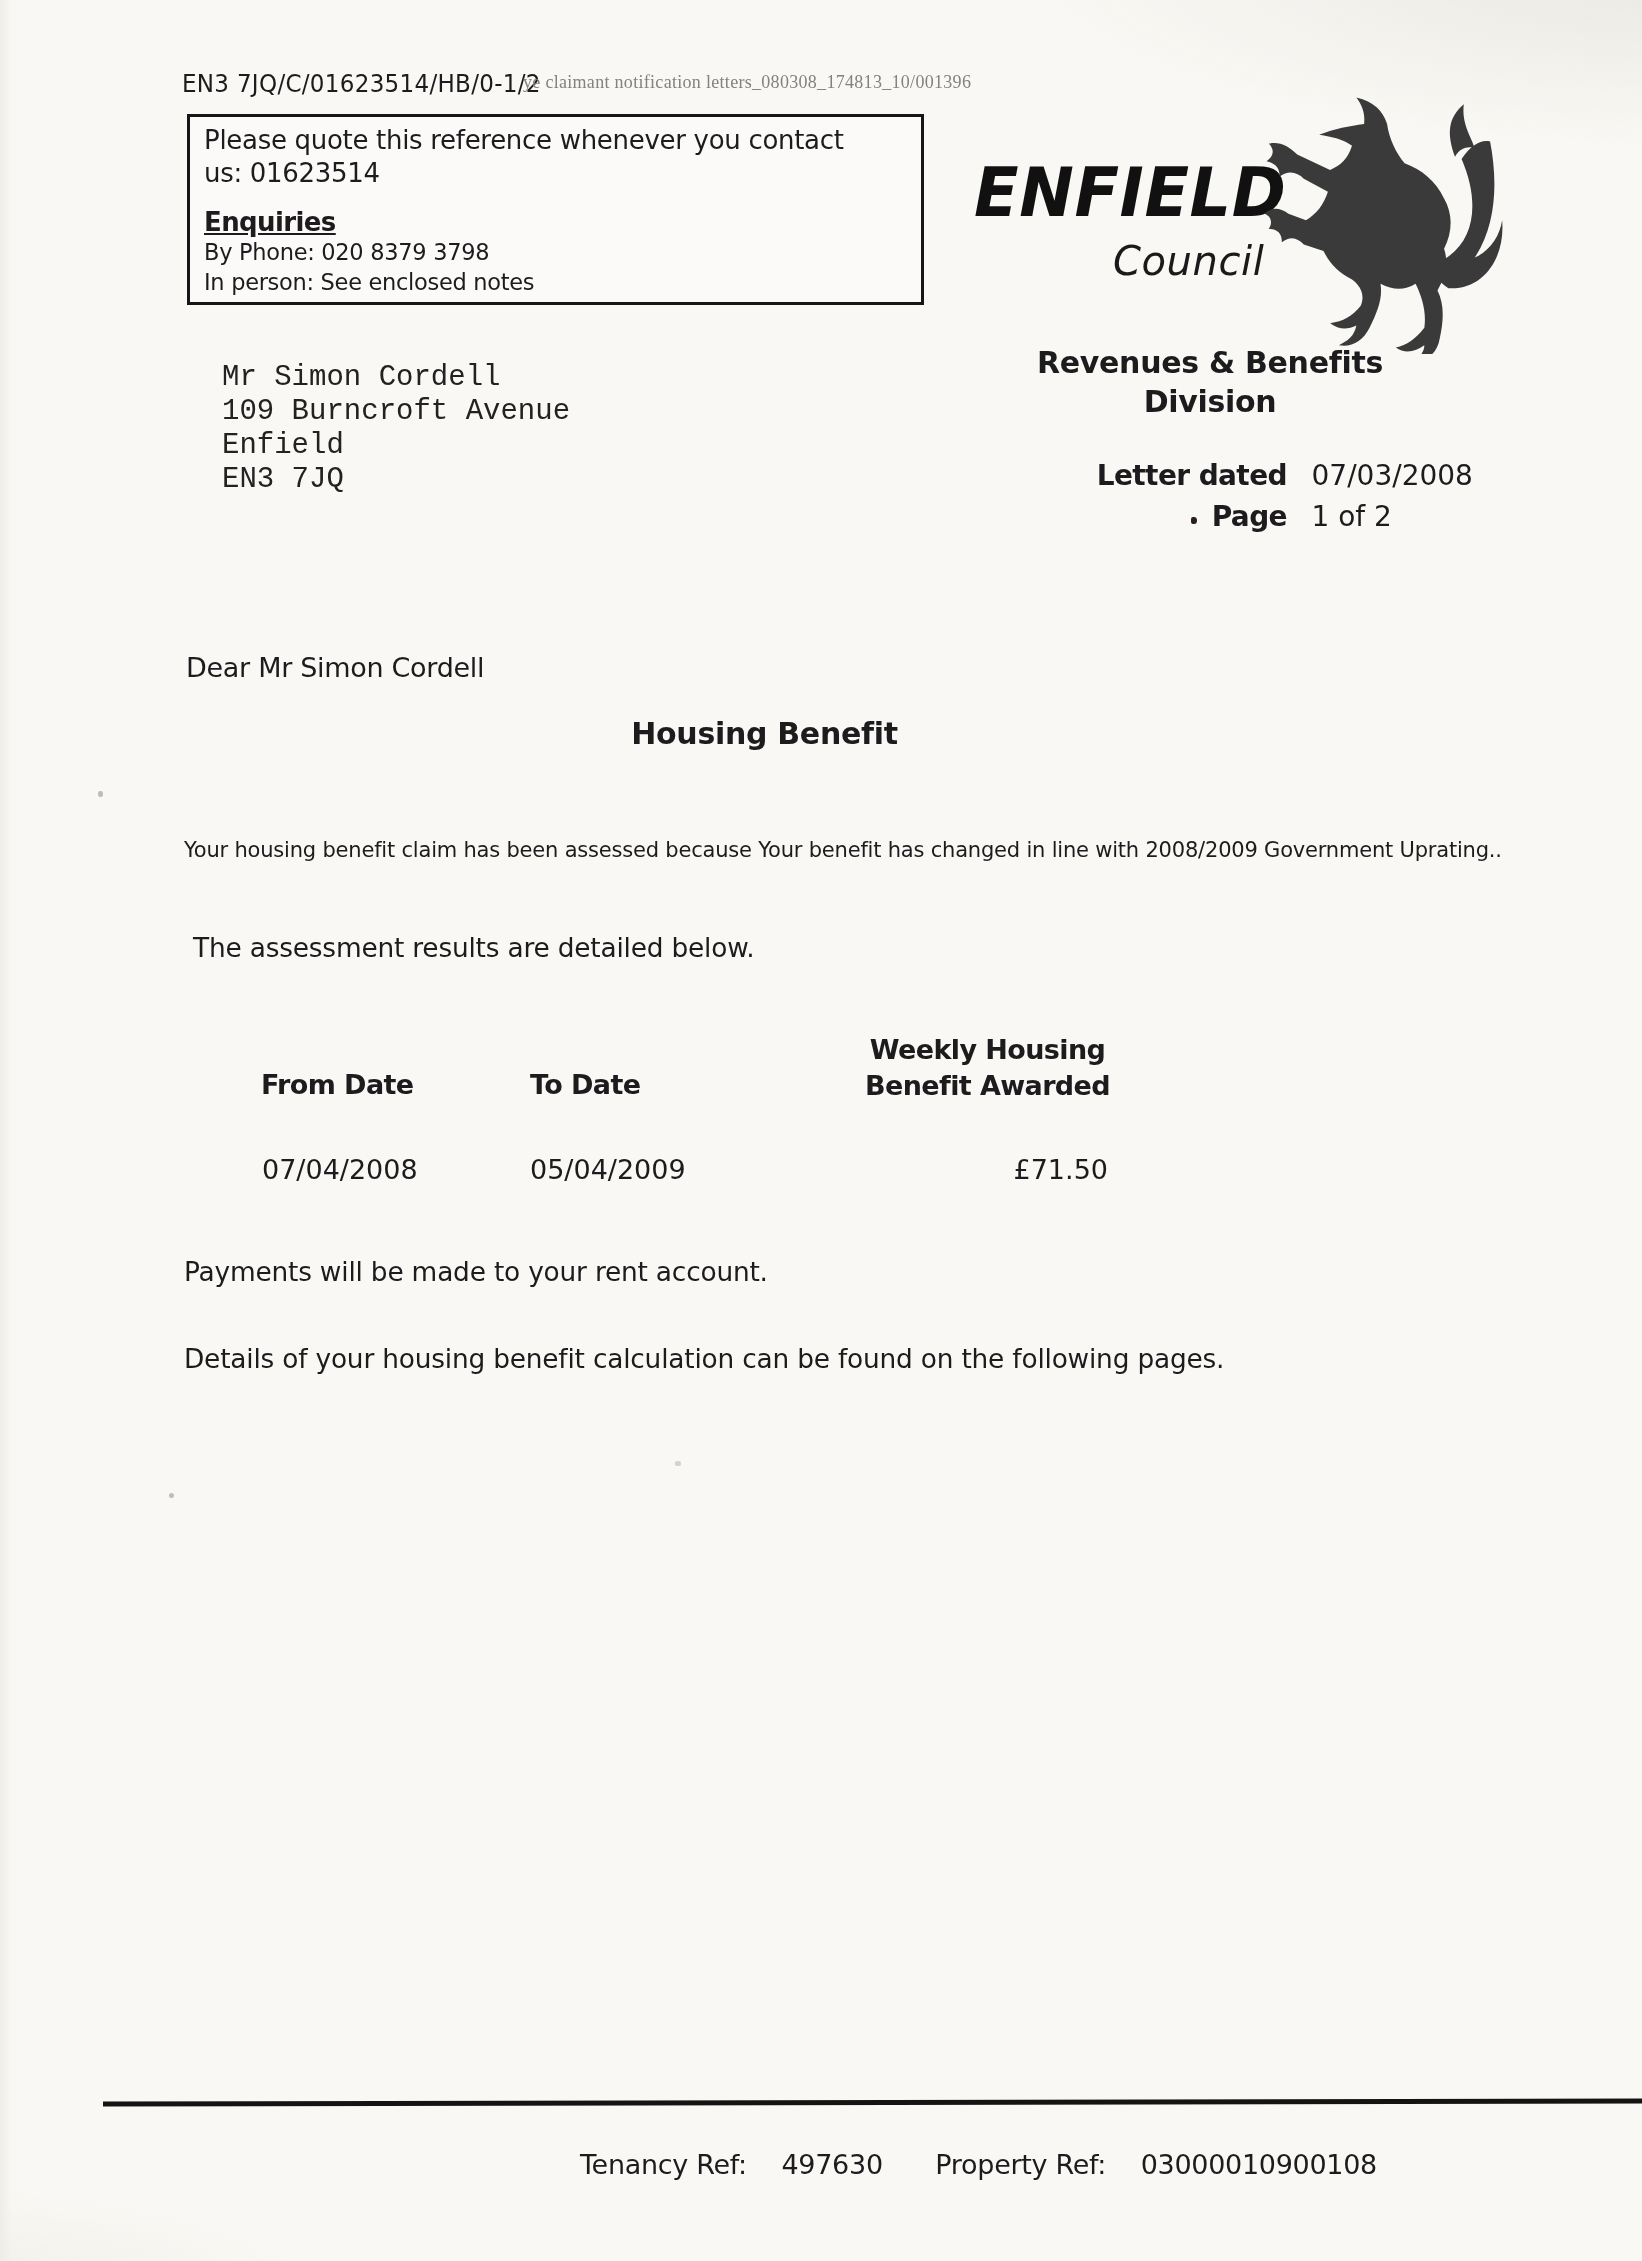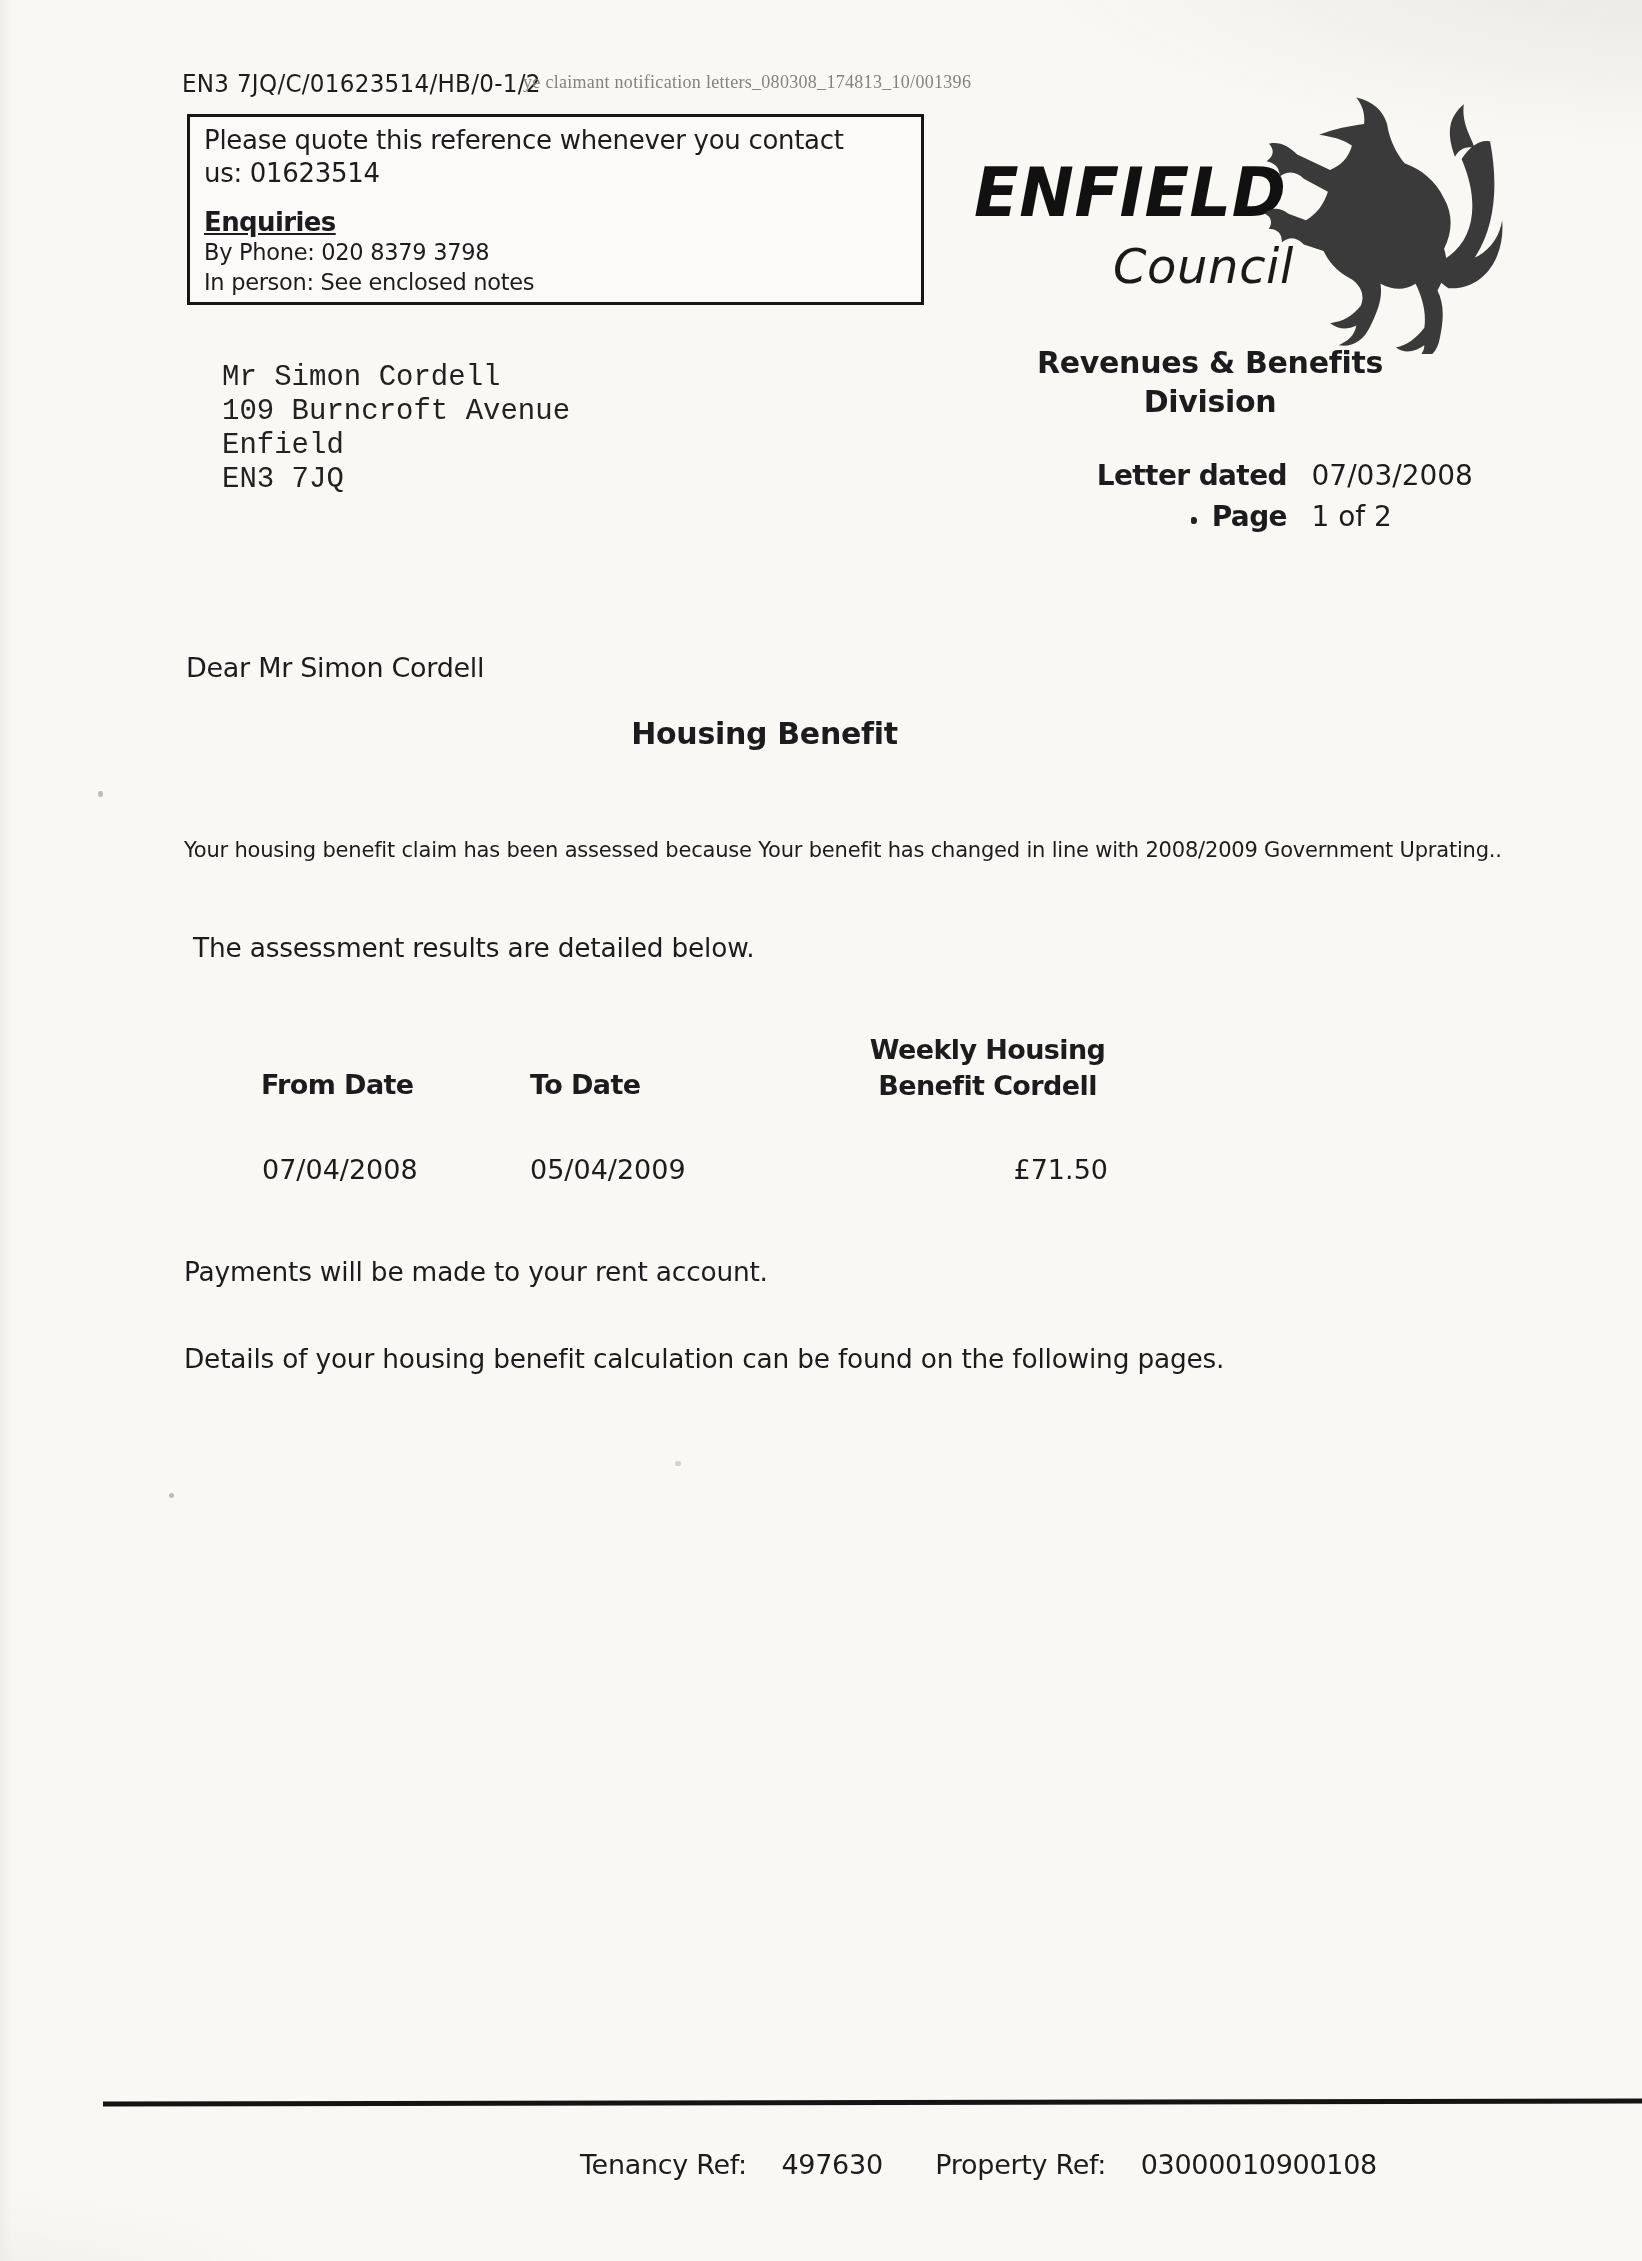--- a/index.html
+++ b/index.html
@@ -25,21 +25,21 @@
   }
   .quote-line{font-size:26px;line-height:33px;letter-spacing:-0.3px;max-width:664px;}
   .box-cols{display:flex;margin-top:17px;}
   .box-col-left{width:361px;}
   .box-col-right{width:303px;}
   .col-head{font-size:26px;font-weight:700;letter-spacing:-0.6px;}
   .col-head.u{text-decoration:underline;}
   .col-line{font-size:22.5px;line-height:30px;letter-spacing:-0.3px;}
   
   .logo-word{left:974px;top:153px;font-size:68px;font-weight:900;font-style:italic;letter-spacing:0.6px;color:#111;transform:scaleX(.96);transform-origin:left;}
-  .logo-sub{left:1113px;top:238px;font-size:48px;font-style:italic;font-weight:500;color:#1a1a1a;letter-spacing:0.6px;}
+  .logo-sub{left:1113px;top:238px;font-size:40px;font-style:italic;font-weight:500;color:#1a1a1a;letter-spacing:0.6px;}
   .beast{left:1258px;top:91px;width:245px;height:263px;}
   
   .division{left:965px;top:343px;width:490px;text-align:center;font-size:30px;font-weight:700;line-height:39px;letter-spacing:-0.3px;}
   .meta{left:966px;top:459px;width:554px;font-size:28px;}
   .meta-row{display:flex;align-items:baseline;margin-bottom:7.7px;}
   .meta-label{width:321px;text-align:right;font-weight:700;letter-spacing:-0.6px;position:relative;}
   .meta-value{margin-left:24.5px;}
   .pre-dot{position:absolute;left:225px;top:17px;width:6.4px;height:7.7px;background:#2a1f1c;border-radius:40% 60% 60% 40%;}
   
   .recipient{left:222px;top:361px;font-family:"Liberation Mono", monospace;font-size:29px;line-height:34px;color:#222;}
@@ -146,21 +146,21 @@
 
 <div class="abs salutation">Dear Mr Simon Cordell</div>
 <div class="abs heading">Housing Benefit</div>
 <div class="abs para1">Your housing benefit claim has been assessed because Your benefit has changed in line with 2008/2009 Government Uprating..</div>
 <div class="abs para2">The assessment results are detailed below.</div>
 
 <div class="abs th th-from">From Date</div>
 <div class="abs th th-to">To Date</div>
 <div class="abs th th-weekly">
   <div>Weekly Housing</div>
-  <div>Benefit Cordell</div>
+  <div>Benefit Awarded</div>
 </div>
 <div class="abs td td-from">07/04/2008</div>
 <div class="abs td td-to">05/04/2009</div>
 <div class="abs td td-amount">£71.50</div>
 
 <div class="abs para3">Payments will be made to your rent account.</div>
 <div class="abs para4">Details of your housing benefit calculation can be found on the following pages.</div>
 
 <div class="abs footer-rule"></div>
 <div class="abs footer">

